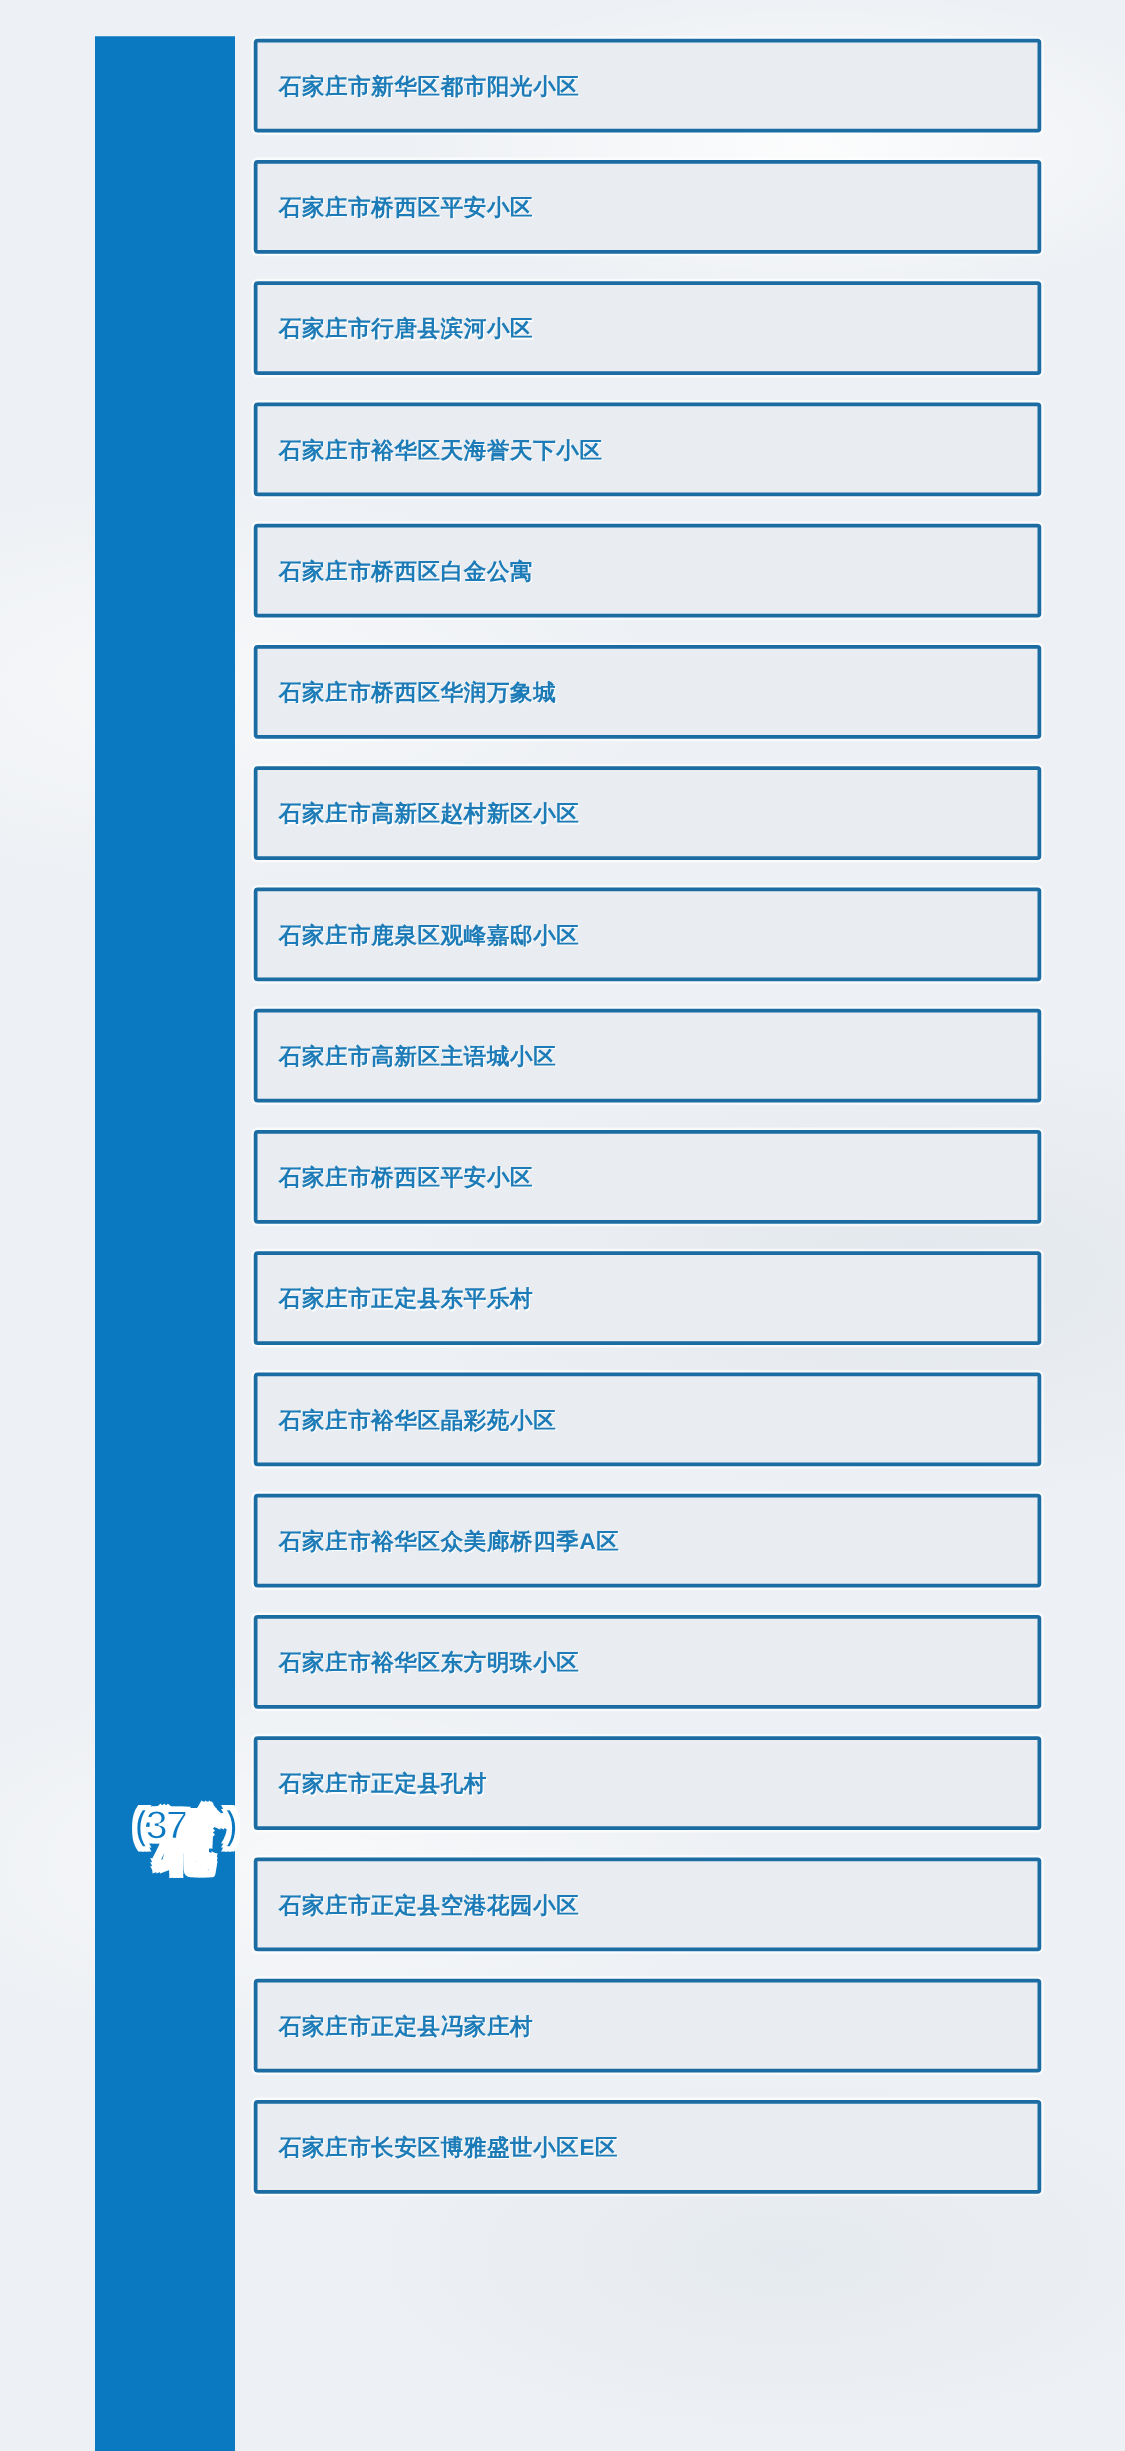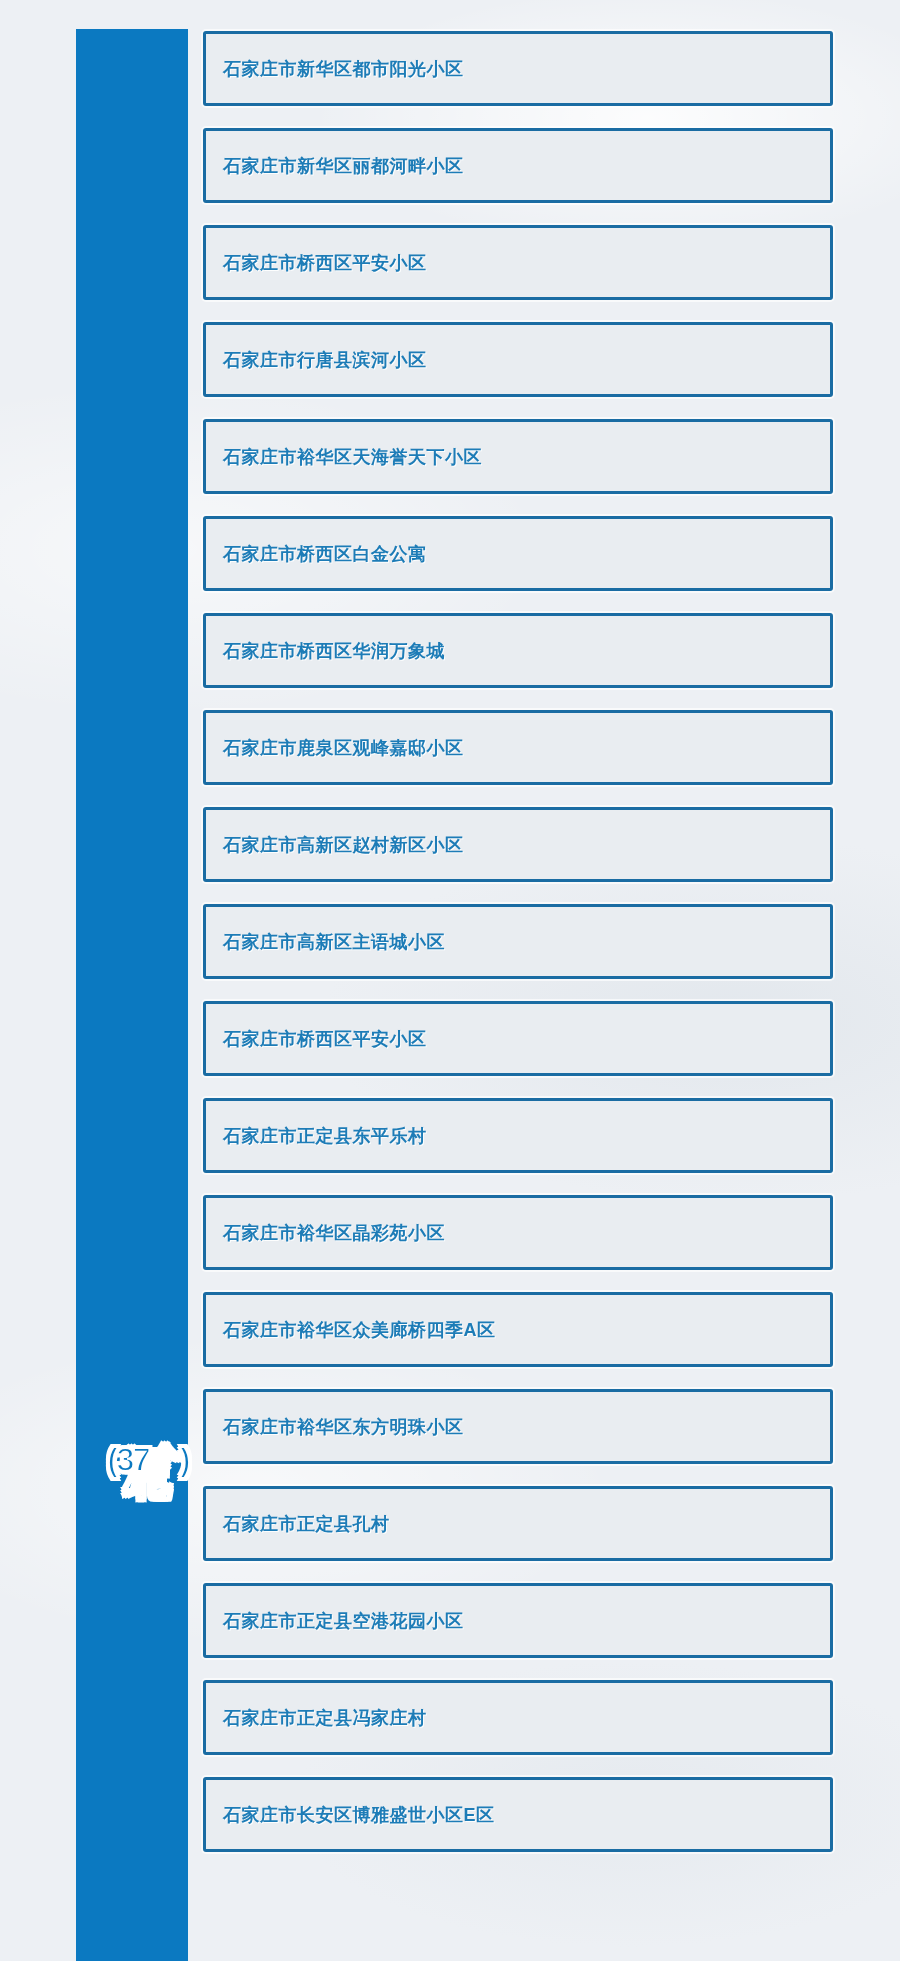--- a/index.html
+++ b/index.html
@@ -105,23 +105,20 @@
     <div class="province-count">(37个)</div>
   </div>
 </div>
 
 <div class="community-list">
 
     <div class="community-box">
       <span class="community-name">石家庄市新华区都市阳光小区</span>
     </div>
 
-    <div class="community-box">
-      <span class="community-name">石家庄市新华区丽都河畔小区</span>
-    </div>
 
     <div class="community-box">
       <span class="community-name">石家庄市桥西区平安小区</span>
     </div>
 
     <div class="community-box">
       <span class="community-name">石家庄市行唐县滨河小区</span>
     </div>
 
     <div class="community-box">
@@ -130,25 +127,25 @@
 
     <div class="community-box">
       <span class="community-name">石家庄市桥西区白金公寓</span>
     </div>
 
     <div class="community-box">
       <span class="community-name">石家庄市桥西区华润万象城</span>
     </div>
 
     <div class="community-box">
-      <span class="community-name">石家庄市鹿泉区观峰嘉邸小区</span>
+      <span class="community-name">石家庄市高新区赵村新区小区</span>
     </div>
 
     <div class="community-box">
-      <span class="community-name">石家庄市高新区赵村新区小区</span>
+      <span class="community-name">石家庄市鹿泉区观峰嘉邸小区</span>
     </div>
 
     <div class="community-box">
       <span class="community-name">石家庄市高新区主语城小区</span>
     </div>
 
     <div class="community-box">
       <span class="community-name">石家庄市桥西区平安小区</span>
     </div>
 

